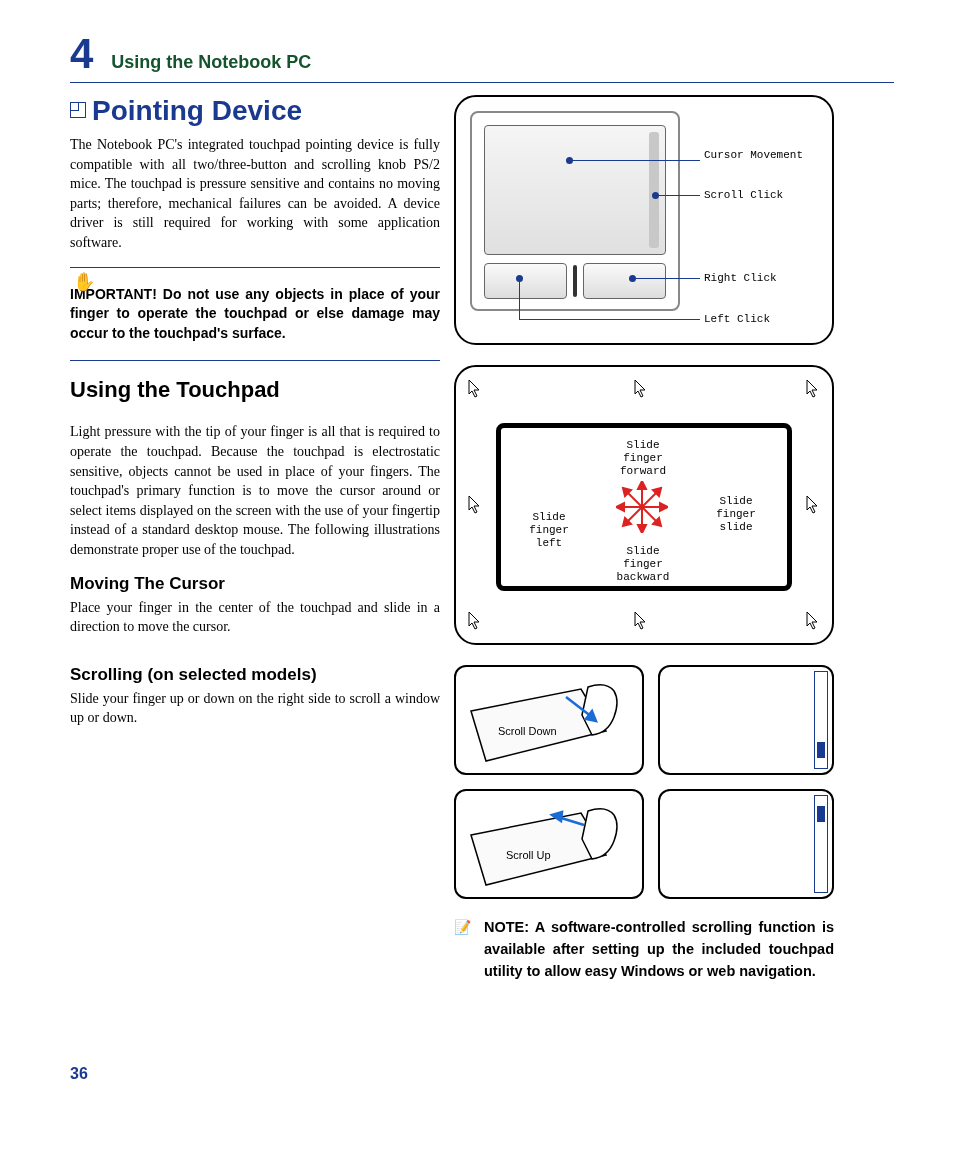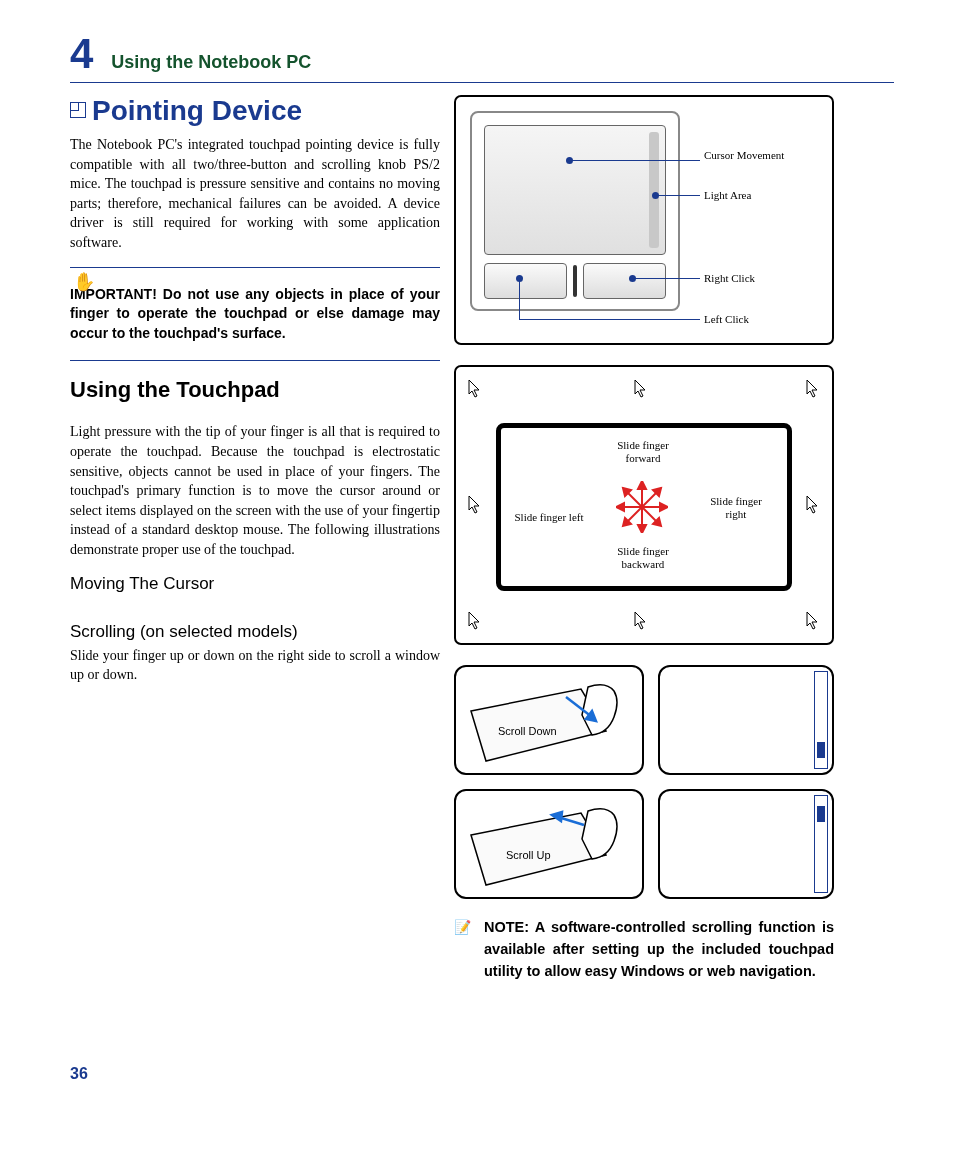--- a/index.html
+++ b/index.html
@@ -47,21 +47,21 @@
     }
     h2 {
       font-family: Arial, Helvetica, sans-serif;
       font-size: 22px;
       font-weight: bold;
       margin: 16px 0 19px;
     }
     h3 {
       font-family: Arial, Helvetica, sans-serif;
       font-size: 17px;
-      font-weight: normal;
+      font-weight: bold;
       margin: 14px 0 4px;
     }
     p.body {
       font-size: 14px;
       line-height: 1.4;
       text-align: justify;
       margin-bottom: 8px;
     }
     .callout-box {
       border-top: 1.5px solid #1a3a8f;
@@ -107,24 +107,24 @@
       left: 0; top: 0; width: 7px; height: 7px;
       border-right: 1.5px solid #1a3a8f;
       border-bottom: 1.5px solid #1a3a8f;
     }
     .hand-icon { position: absolute; left: 73px; margin-top: 10px; font-size: 18px; }
     .note-icon { position: absolute; margin-left: -30px; font-size: 14px; }
 
     
     .diagram {
       border: 2px solid #000;
-      border-radius: 7px;
+      border-radius: 22px;
       padding: 10px;
       position: relative;
-      font-family: Liberation Serif, serif;
+      font-family: Liberation Mono, monospace;
       font-size: 11px;
     }
     .dia1 { height: 250px; margin-bottom: 20px; }
     .tp-outer {
       position: absolute; left: 14px; top: 14px; width: 210px; height: 200px;
       border: 2px solid #888; border-radius: 8px;
     }
     .tp-inner {
       position: absolute; left: 12px; top: 12px; right: 12px; height: 130px;
       background: linear-gradient(#f5f5f5,#e0e0e0);
@@ -182,20 +182,21 @@
     <h1><span class="title-icon"></span><span>Pointing Device</span></h1>
     <p class="body">The Notebook PC's integrated touchpad pointing device is fully compatible with all two/three-button and scrolling knob PS/2 mice. The touchpad is pressure sensitive and contains no moving parts; therefore, mechanical failures can be avoided. A device driver is still required for working with some application software.</p>
 
     <span class="hand-icon">✋</span>
     <div class="callout-box">IMPORTANT! Do not use any objects in place of your finger to operate the touchpad or else damage may occur to the touchpad's surface.</div>
 
     <h2>Using the Touchpad</h2>
     <p class="body">Light pressure with the tip of your finger is all that is required to operate the touchpad. Because the touchpad is electrostatic sensitive, objects cannot be used in place of your fingers. The touchpad's primary function is to move the cursor around or select items displayed on the screen with the use of your fingertip instead of a standard desktop mouse. The following illustrations demonstrate proper use of the touchpad.</p>
 
     <h3>Moving The Cursor</h3>
+    <p class="body">Place your finger in the center of the touchpad and slide in a direction to move the cursor.</p>
 
     <h3 style="margin-top:28px">Scrolling (on selected models)</h3>
     <p class="body">Slide your finger up or down on the right side to scroll a window up or down.</p>
   </div>
 
   <div class="right-col">
 
     <div class="diagram dia1">
       <div class="tp-outer">
         <div class="tp-inner">
@@ -206,21 +207,21 @@
             <div class="tp-mid"></div>
             <div class="tp-btn"></div>
           </div>
       </div>
       <div class="dot" style="left:110px;top:60px"></div>
       <div class="lead" style="left:114px;top:63px;width:130px"></div>
       <div class="lbl" style="left:248px;top:52px">Cursor Movement</div>
 
       <div class="dot" style="left:196px;top:95px"></div>
       <div class="lead" style="left:200px;top:98px;width:44px"></div>
-      <div class="lbl" style="left:248px;top:92px">Light Area</div>
+      <div class="lbl" style="left:248px;top:92px">Scroll Click</div>
 
       <div class="dot" style="left:173px;top:178px"></div>
       <div class="lead" style="left:177px;top:181px;width:67px"></div>
       <div class="lbl" style="left:248px;top:175px">Right Click</div>
 
       <div class="dot" style="left:60px;top:178px"></div>
       <div class="vlead" style="left:63px;top:182px;height:40px"></div>
       <div class="lead" style="left:63px;top:222px;width:181px"></div>
       <div class="lbl" style="left:248px;top:216px">Left Click</div>
     </div>
@@ -270,21 +271,21 @@
           <line x1="26" y1="26" x2="10" y2="42"></line>
             <polygon points="7,45 9,37 15,43"></polygon>
           <line x1="26" y1="26" x2="42" y2="42"></line>
             <polygon points="45,45 43,37 37,43"></polygon>
         </g>
       </svg>
 
       <div class="dirlbl" style="left:152px;top:72px">Slide finger forward</div>
       <div class="dirlbl" style="left:152px;top:178px">Slide finger backward</div>
       <div class="dirlbl" style="left:58px;top:144px">Slide finger left</div>
-      <div class="dirlbl" style="left:245px;top:128px">Slide finger right</div>
+      <div class="dirlbl" style="left:245px;top:128px">Slide finger slide</div>
     </div>
 
     <div class="dia-row">
       <div class="small-dia sd-left">
         <svg style="position:absolute;left:10px;top:14px;width:170px;height:86px" viewBox="0 0 170 86">
           <polygon points="5,30 115,8 140,50 20,80" fill="#fafafa" stroke="#000" stroke-width="1.5"></polygon>
           <path d="M122,6 q18,-6 26,4 q6,10 -0,26 q-6,16 -22,18 l-10,-20 z" fill="#fff" stroke="#000" stroke-width="1.5"></path>
           <g stroke="#1a6dd6" stroke-width="2.5" fill="#1a6dd6">
             <line x1="100" y1="16" x2="126" y2="36"></line>
             <polygon points="130,40 120,38 126,30"></polygon>

